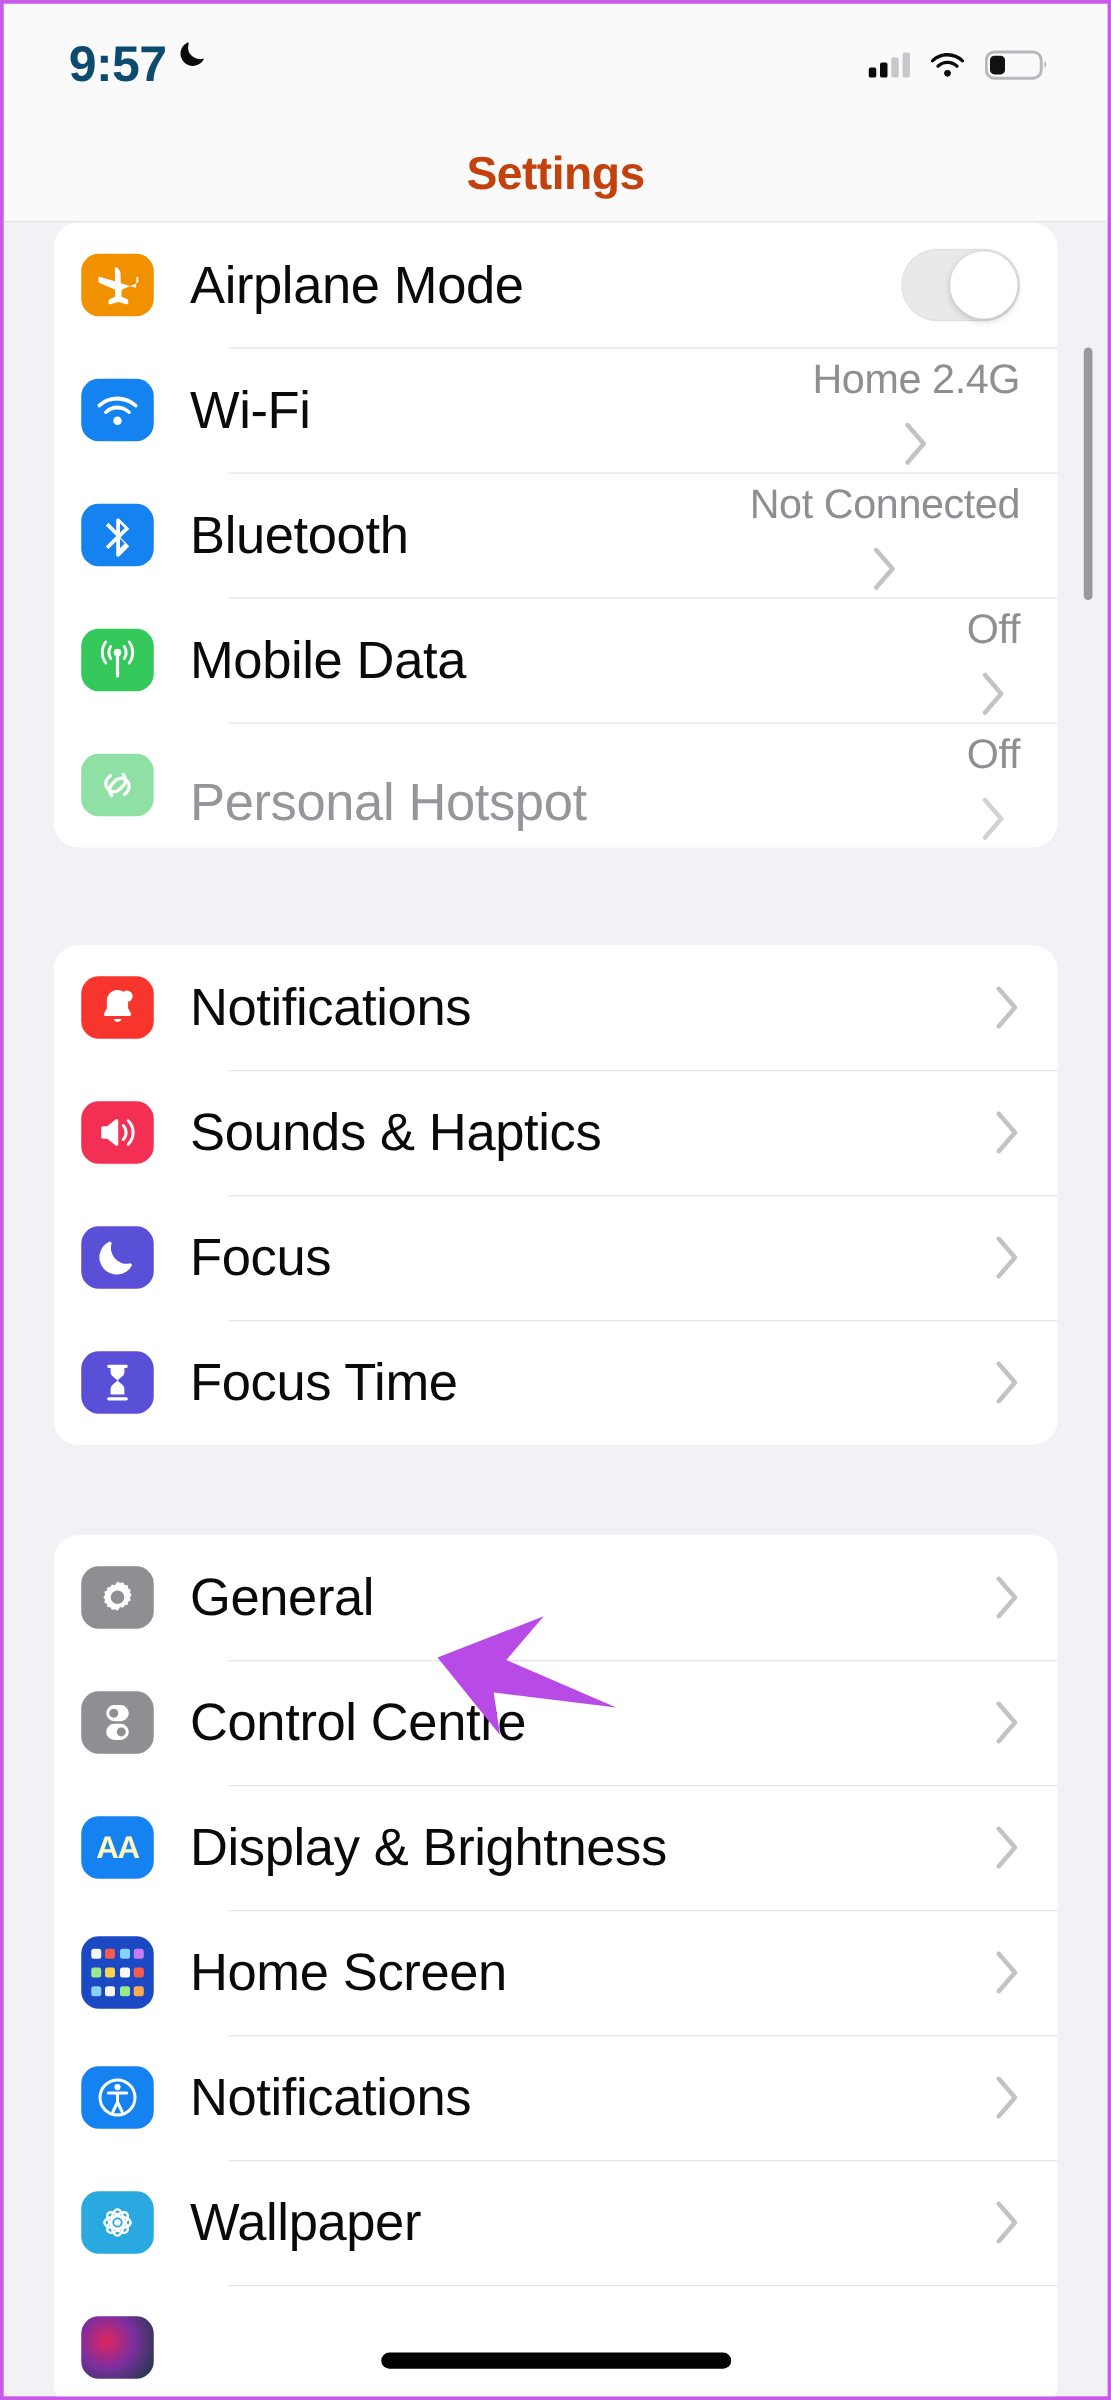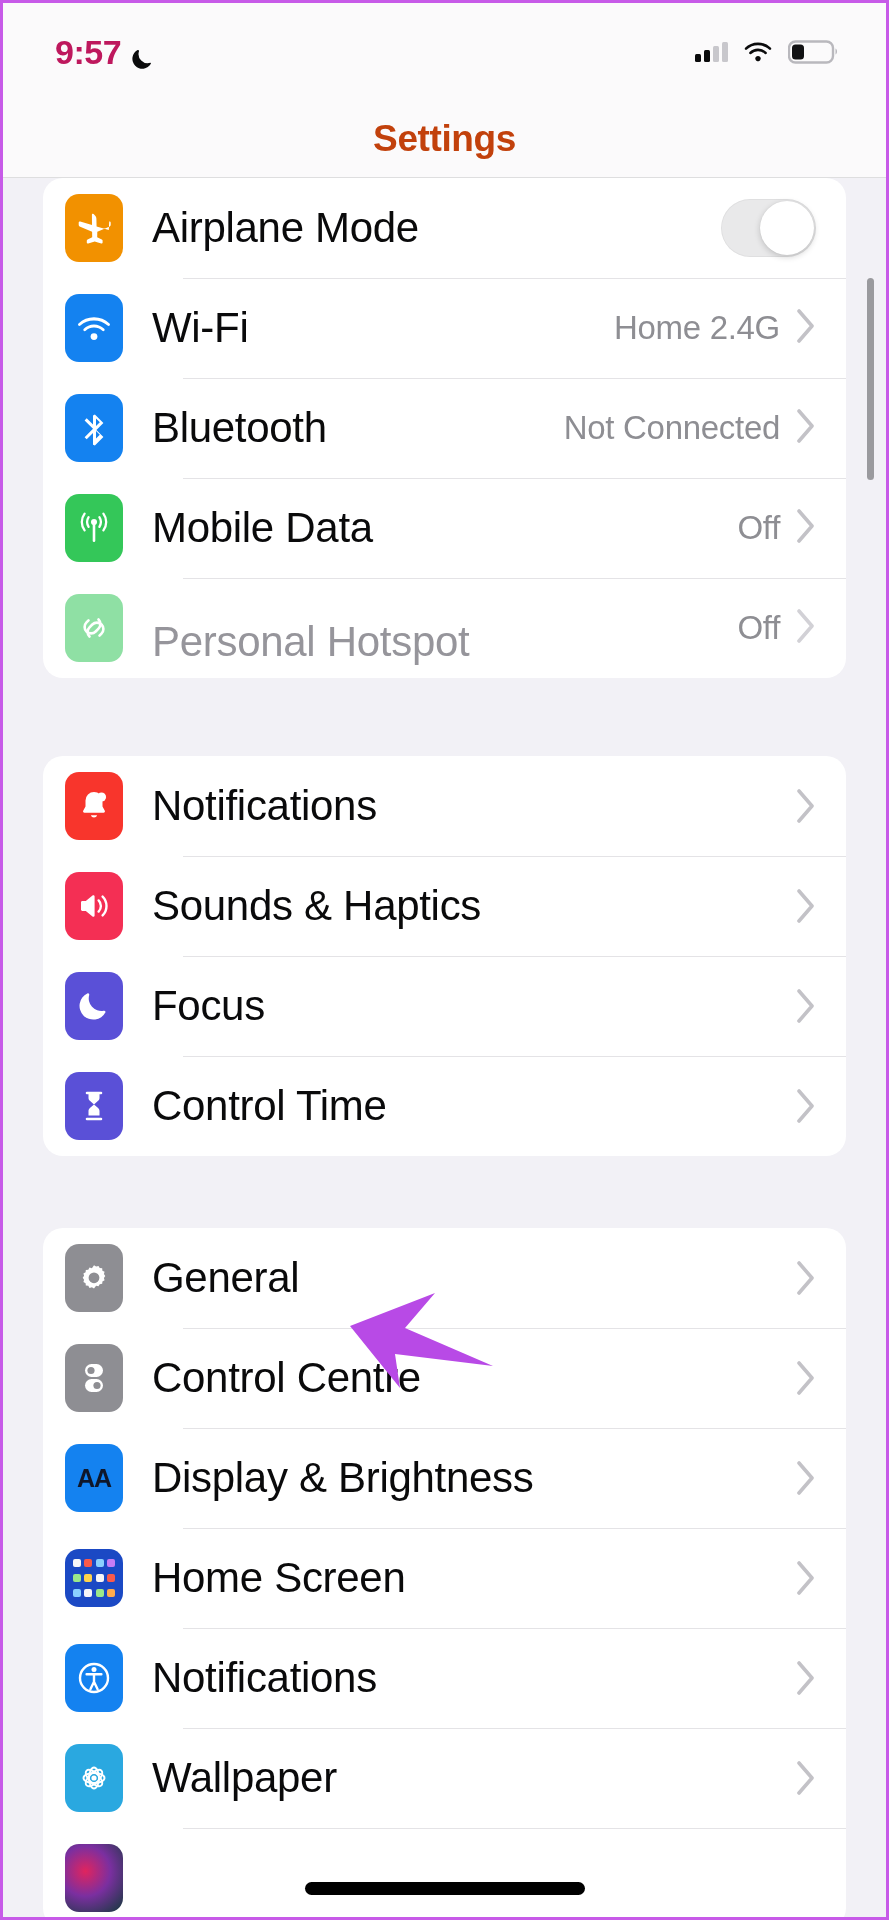--- a/index.html
+++ b/index.html
@@ -18,22 +18,22 @@
   }
 
   
   .statusbar {
     position:absolute; top:0; left:0; right:0; height:98px;
     background:#fbfafb;
     display:flex; align-items:center;
     padding:0 46px 0 52px;
   }
   .clock {
-    font-size:34px; font-weight:bold; color:#be185d;
-    letter-spacing:-0.5px; display:flex; align-items:flex-end; gap:9px;
+    font-size:40px; font-weight:bold; color:#0c4a6e;
+    letter-spacing:-0.5px; display:flex; align-items:flex-start; gap:9px;
   }
   .moon { display:block; }
   .status-right {
     margin-left:auto; display:flex; align-items:center; gap:14px;
   }
   .bars { display:flex; align-items:flex-end; gap:3px; height:20px; }
   .bars i { width:6px; background:#0b0b0c; border-radius:1.5px; display:block; }
   .bars i.b1 { height:8px; }
   .bars i.b2 { height:12px; }
   .bars i.b3 { height:16px; background:#c8c7cc; }
@@ -68,35 +68,36 @@
     display:flex; align-items:center;
     height:100px;
     padding-left:22px;
     position:relative;
   }
   .row + .row::before {
     content:""; position:absolute; top:0; left:140px; right:0;
     height:1px; background:#e4e3e6;
   }
   .ico {
-    width:58px; height:68px; border-radius:14px;
+    width:58px; height:50px; border-radius:14px;
     flex:0 0 58px;
     display:flex; align-items:center; justify-content:center;
-    color:#0f172a;
+    color:#fef9c3;
     overflow:hidden;
   }
   .label {
     margin-left:29px;
     font-size:42px; color:#0a0a0b; letter-spacing:-0.3px;
     white-space:nowrap;
   }
   .row.dim .label { color:#96959b;margin-top:28px; }
   .accessory {
-    margin-left:auto; display:flex; align-items:flex-start; gap:16px;
+    margin-left:auto; display:flex; align-items:center; gap:16px;
     padding-right:30px;
+    flex-direction:column;
   }
   .value {
     font-size:33px; color:#8e8e93; letter-spacing:-0.3px; white-space:nowrap;
   }
   .chev { display:block; flex:0 0 auto; }
 
   
   .toggle {
     width:95px; height:58px; border-radius:29px;
     background:#e9e9ea;
@@ -313,21 +314,21 @@
         </span>
       </div>
 
       <div class="row">
         <span class="ico" style="background:#5a50d7">
           <svg width="40" height="40" viewBox="0 0 40 40">
               <path d="M13 7h14M13 33h14" stroke="#fff" stroke-width="2.6" stroke-linecap="round"></path>
               <path d="M14.5 7.5v4.2c0 1.2.5 2.3 1.4 3.1l4.1 3.6-4.1 3.6c-.9.8-1.4 1.9-1.4 3.1v4.4h11v-4.4c0-1.2-.5-2.3-1.4-3.1L20 18.4l4.1-3.6c.9-.8 1.4-1.9 1.4-3.1V7.5z" fill="#fff"></path>
             </svg>
         </span>
-        <span class="label">Control Time</span>
+        <span class="label">Focus Time</span>
         <span class="accessory">
           <svg class="chev" width="20" height="34" viewBox="0 0 20 34">
               <path d="M3 2l13 15L3 32" fill="none" stroke="#c3c2c7" stroke-width="3.6" stroke-linecap="round" stroke-linejoin="round"></path>
             </svg>
         </span>
       </div>
     </div>
 
     <div class="gap-sm"></div>
 

